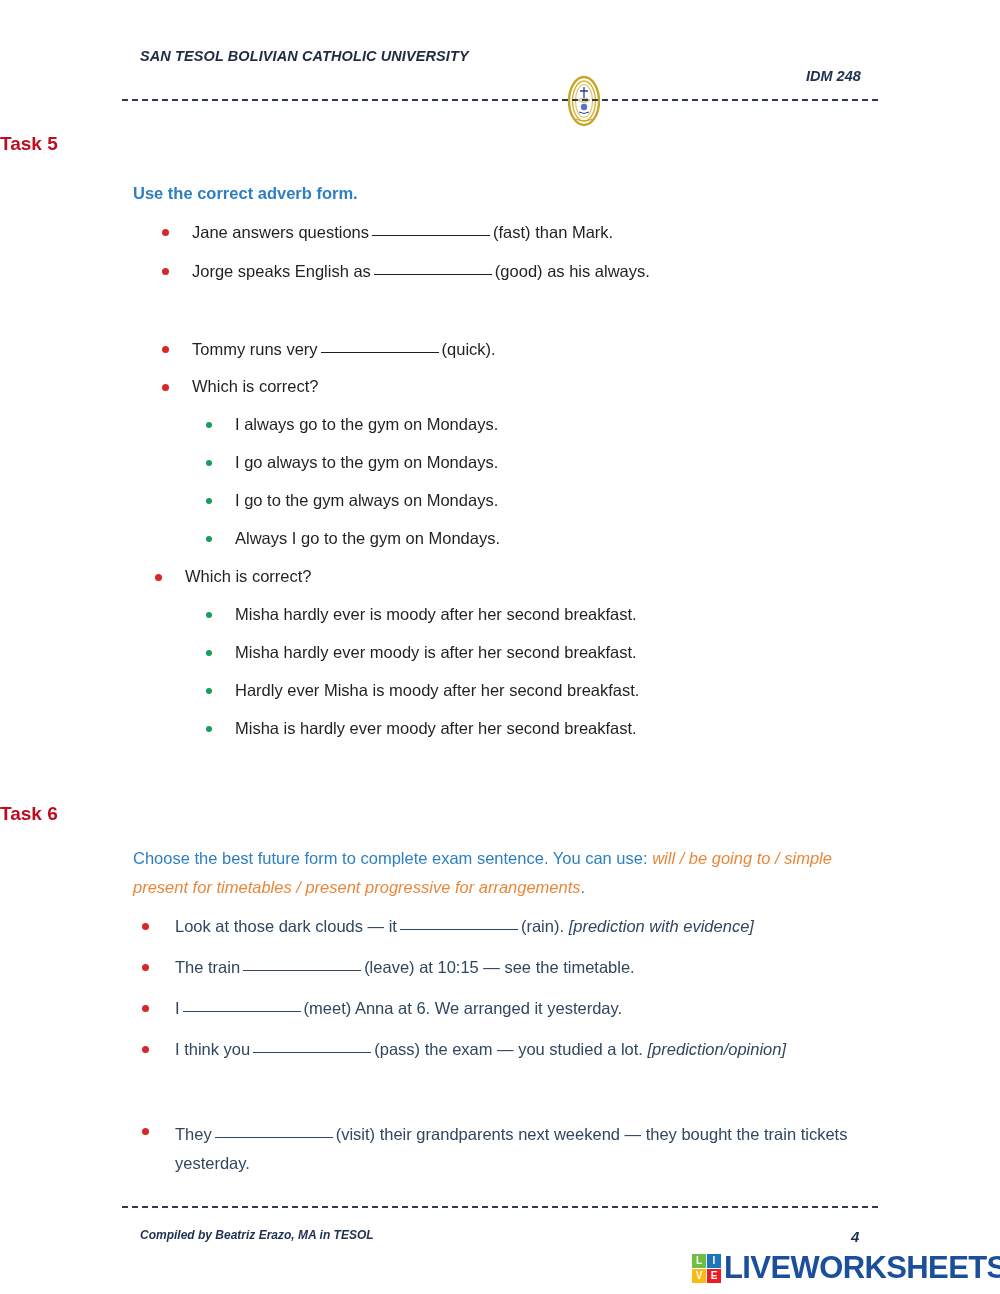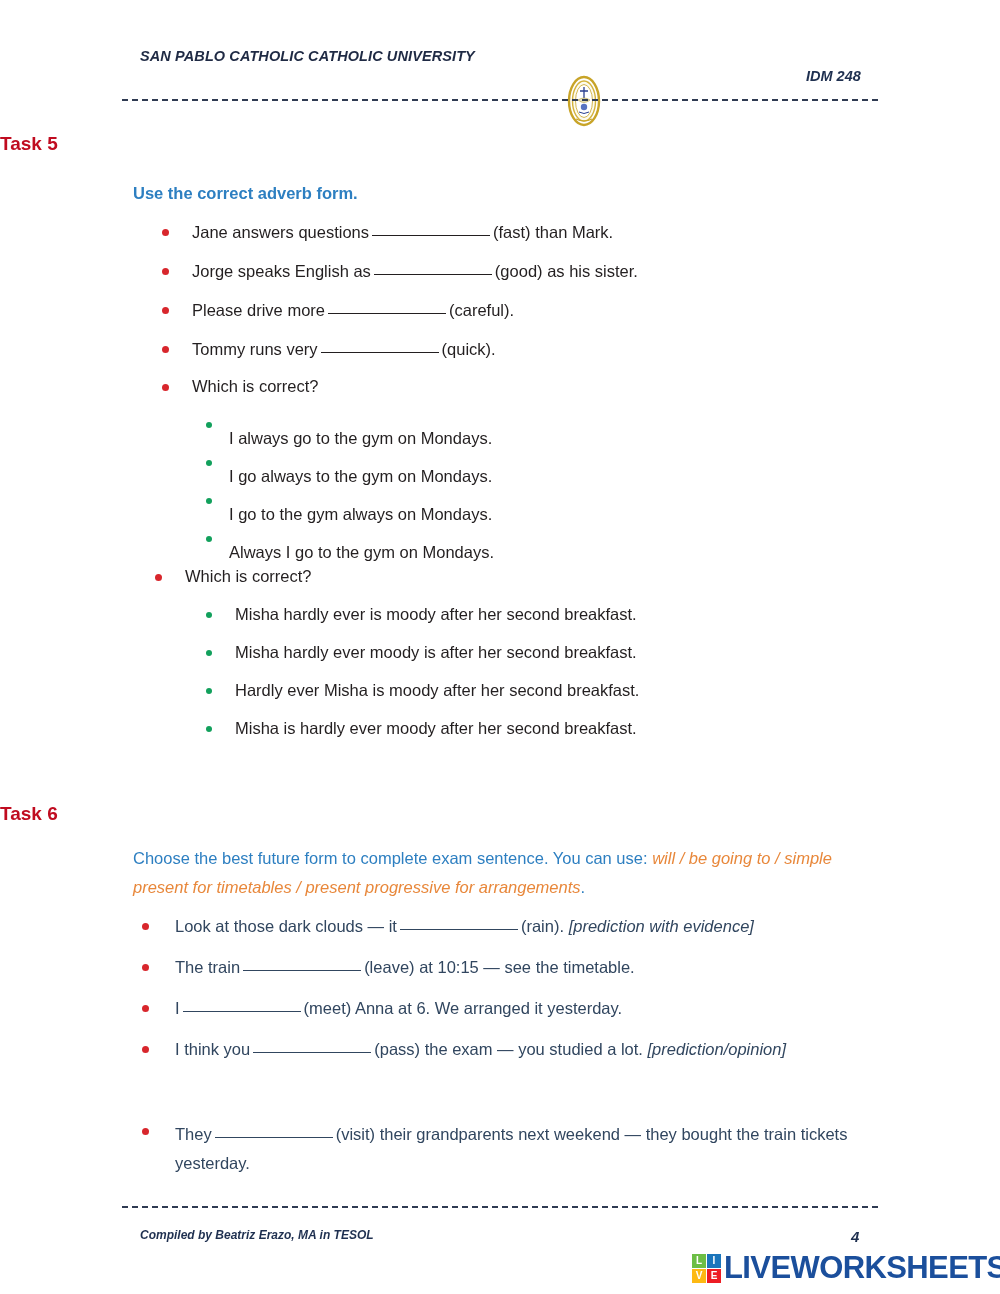--- a/index.html
+++ b/index.html
@@ -113,21 +113,21 @@
     margin-top: 8px;
   }
   .row-text {
     white-space: nowrap;
   }
 
   
   .t5-l1 { left: 162px; }
   .t5-l1 .row-text { margin-left: 23px; color: #231f20; }
   
-  .t5-l2a { left: 206px; flex-direction: column; }
+  .t5-l2a { left: 206px; }
   .t5-l2a .row-text { margin-left: 23px; color: #231f20; }
   
   .t5-l2b { left: 206px; }
   .t5-l2b .row-text { margin-left: 23px; color: #231f20; }
 
   .blank {
     display: inline-block;
     width: 118px;
     border-bottom: 1.4px solid #231f20;
     margin: 0 3px;
@@ -240,21 +240,21 @@
     letter-spacing: -0.6px;
     font-family: "Liberation Sans", sans-serif;
   }
 </style>
 </head>
 <body>
 
 <div class="page">
 
   <div class="header">
-    <div class="header-univ">SAN PABLO CATHOLIC CATHOLIC UNIVERSITY</div>
+    <div class="header-univ">SAN TESOL BOLIVIAN CATHOLIC UNIVERSITY</div>
 
     <svg class="logo-seal" viewBox="0 0 36 54">
       <ellipse cx="18" cy="27" rx="15" ry="24" fill="#ffffff" stroke="#c8a428" stroke-width="2.4"></ellipse>
       <ellipse cx="18" cy="27" rx="11.5" ry="20" fill="#fdfbef" stroke="#d4b33c" stroke-width="1.4"></ellipse>
       <ellipse cx="18" cy="27" rx="8.5" ry="16.5" fill="#ffffff" stroke="#c8a428" stroke-width="0.8"></ellipse>
       <path d="M18 13 L18 25 M14 17 L22 17" stroke="#2a3f8f" stroke-width="1.3" fill="none"></path>
       <path d="M12 26 q6 -4 12 0 q-6 5 -12 0 z" fill="#e9e3c4" stroke="#b9a13a" stroke-width="0.6"></path>
       <circle cx="18" cy="33" r="3.2" fill="#3b5bb5" opacity="0.85"></circle>
       <path d="M13 38 q5 3 10 0" stroke="#2a3f8f" stroke-width="1" fill="none"></path>
       <path d="M10 45 q8 4 16 0" stroke="#c8a428" stroke-width="1.1" fill="none"></path>
@@ -266,25 +266,21 @@
 
   <div class="task-title" id="task5-title">Task 5</div>
   <div class="t5-instruction">Use the correct adverb form.</div>
 
   <div class="bullet-row t5-l1" style="top:221px">
     <span class="dot dot-red"></span>
     <span class="row-text"><span>Jane answers questions</span><span class="blank"></span><span>(fast) than Mark.</span></span>
   </div>
   <div class="bullet-row t5-l1" style="top:260px">
     <span class="dot dot-red"></span>
-    <span class="row-text"><span>Jorge speaks English as</span><span class="blank"></span><span>(good) as his sister.</span></span>
-  </div>
-  <div class="bullet-row t5-l1" style="top:299px">
-    <span class="dot dot-red"></span>
-    <span class="row-text"><span>Please drive more</span><span class="blank"></span><span>(careful).</span></span>
+    <span class="row-text"><span>Jorge speaks English as</span><span class="blank"></span><span>(good) as his always.</span></span>
   </div>
   <div class="bullet-row t5-l1" style="top:338px">
     <span class="dot dot-red"></span>
     <span class="row-text"><span>Tommy runs very</span><span class="blank"></span><span>(quick).</span></span>
   </div>
 
   <div class="bullet-row t5-l1" style="top:376px">
     <span class="dot dot-red"></span>
     <span class="row-text">Which is correct?</span>
   </div>

